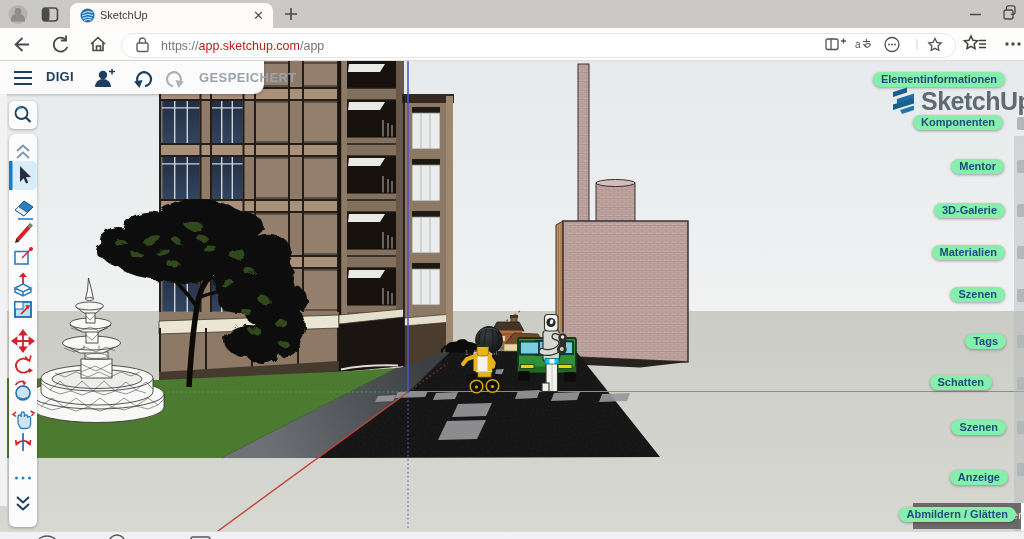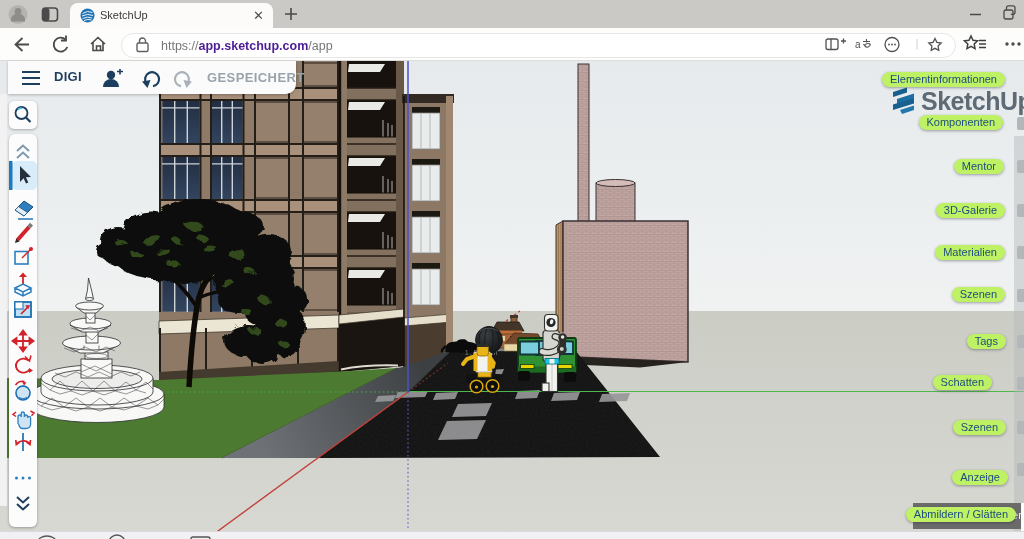--- a/index.html
+++ b/index.html
@@ -6,30 +6,30 @@
 #stage{position:absolute;top:0;left:0;width:1024px;height:539px;overflow:hidden}
 .abs{position:absolute}
 
 #titlebar{position:absolute;top:0;left:0;width:1024px;height:28px;background:#cbc9c6}
 #tab{position:absolute;top:3px;left:70px;width:203px;height:25px;background:#fcfbfa;border-radius:8px 8px 0 0}
 #tab .ttl{position:absolute;left:30px;top:6px;font-size:11px;color:#3a3a3a}
 #tab .x{position:absolute;left:183px;top:5px;font-size:13px;color:#4f4f4f}
 #navbar{position:absolute;top:28px;left:0;width:1024px;height:33px;background:#fdfdfc;border-bottom:1px solid #dedcda}
 #urlbox{position:absolute;top:5px;left:121px;width:835px;height:25px;background:#fff;border:1px solid #e8e6e4;border-radius:13px}
 #urltext{position:absolute;left:161px;top:11px;font-size:12.5px;color:#777}
-#urltext b{color:#4c1d95;font-weight:bold}
-
-#sktb{position:absolute;top:61px;left:8px;width:288px;height:33px;background:#fbfbfc;border-radius:0 0 10px 0;box-shadow:0 1px 3px rgba(0,0,0,.25)}
+#urltext b{color:#b91c1c;font-weight:normal}
+
+#sktb{position:absolute;top:61px;left:0;width:264px;height:33px;background:#fbfbfc;border-radius:0 0 10px 0;box-shadow:0 1px 3px rgba(0,0,0,.25)}
 #sktb .digi{position:absolute;left:46px;top:8px;font-size:13px;font-weight:bold;color:#1d3e5e;letter-spacing:.3px}
 #sktb .gesp{position:absolute;left:199px;top:9px;font-size:13px;font-weight:bold;color:#9aa3ab;letter-spacing:.4px}
 
 #searchbtn{position:absolute;top:101px;left:9px;width:28px;height:28px;background:#fcfcfd;border-radius:5px;box-shadow:0 1px 3px rgba(0,0,0,.3)}
 #palette{position:absolute;top:134px;left:9px;width:28px;height:393px;background:#fcfcfd;border-radius:6px;box-shadow:0 1px 3px rgba(0,0,0,.3)}
 
-.pill{position:absolute;font-size:11px;font-weight:normal;color:#1d4d7e;background:#bef264;border-radius:8px;padding:1px 8px 2px 8px;box-shadow:0 1px 3px rgba(30,30,50,.4);white-space:nowrap;line-height:12px}
+.pill{position:absolute;font-size:11px;font-weight:bold;color:#1d4d7e;background:#86efac;border-radius:8px;padding:1px 8px 2px 8px;box-shadow:0 1px 3px rgba(30,30,50,.4);white-space:nowrap;line-height:12px}
 #panelhdr{position:absolute;top:503px;left:913px;width:108px;height:26px;background:#6b6b6b}
 #panelwhite{position:absolute;top:503px;left:1021px;width:3px;height:28px;background:#fdfdfd}
 #panelhdr span{position:absolute;left:93px;top:6px;color:#efefef;font-size:11px}
 #rail{position:absolute;top:136px;left:1014px;width:10px;height:395px;background:rgba(180,185,187,.45)}
 .nub{position:absolute;left:1017px;width:7px;height:13px;background:#b2b7ba;border-radius:2px 0 0 2px}
 
 #botbar{position:absolute;top:531px;left:0;width:1024px;height:8px;background:#f1f1f4;border-top:1px solid #d9d9dd}
 </style></head>
 <body>
 <div id="stage">

